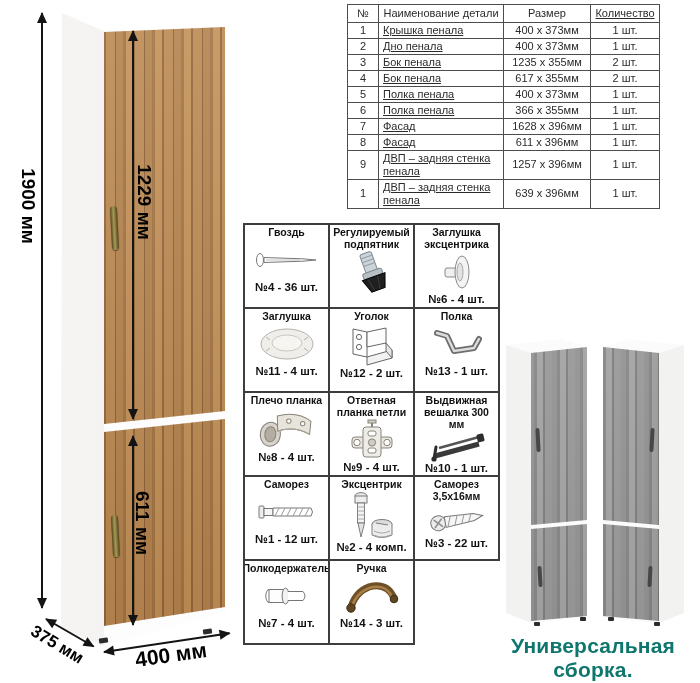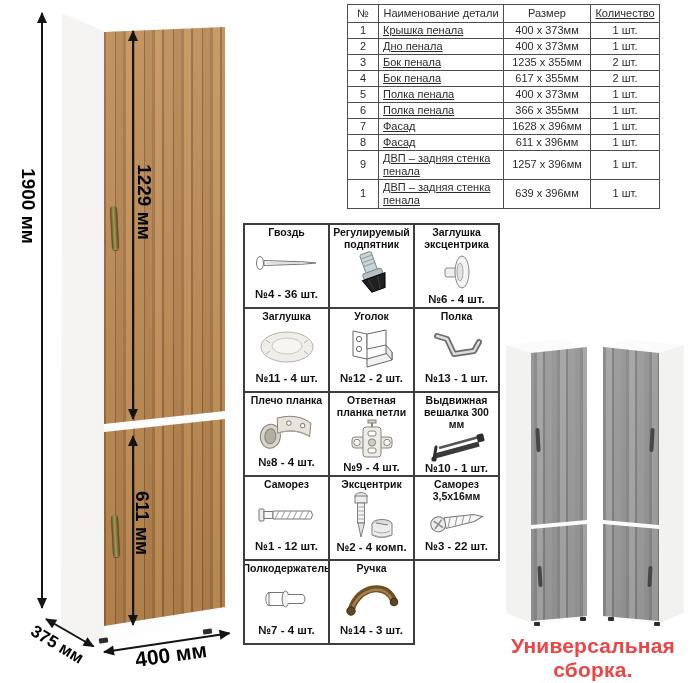--- a/index.html
+++ b/index.html
@@ -60,21 +60,21 @@
   td.c{text-align:center;}
   td.l{text-align:left;text-decoration:underline;}
   .w-num{width:24px;}.w-name{width:118px;}.w-size{width:80px;margin-top:36px;}.w-qty{width:62px;text-decoration:underline;}
 
   
   .hw-grid{position:absolute;left:243px;top:223px;display:grid;
     grid-template-columns:repeat(3,85px);grid-auto-rows:84px;
     border-top:2px solid #3d3d3d;border-left:2px solid #3d3d3d;background:transparent;}
   .hw-cell{border-right:2px solid #3d3d3d;border-bottom:2px solid #3d3d3d;
     display:flex;flex-direction:column;align-items:center;background:#fff;
-    padding:2px 2px 7px 2px;box-sizing:border-box;overflow:hidden;}
+    padding:2px 2px 14px 2px;box-sizing:border-box;overflow:hidden;}
   .hw-name{font-weight:bold;font-size:10.5px;line-height:1.12;text-align:center;color:#111;}
   .hw-icon{flex:1;display:flex;align-items:center;justify-content:center;}
   .hw-count{font-weight:bold;font-size:11.5px;color:#111;}
 
   
   .gray-wood{
     background:
       linear-gradient(90deg,rgba(0,0,0,.22),rgba(0,0,0,0) 8%,rgba(0,0,0,0) 92%,rgba(0,0,0,.22)),
       linear-gradient(180deg,rgba(255,255,255,.10),rgba(0,0,0,.10)),
       repeating-linear-gradient(90deg,
@@ -90,21 +90,21 @@
   .lt-du{clip-path:polygon(531px 353px,587px 347px,587px 520px,531px 525px);}
   .lt-dl{clip-path:polygon(531px 529px,587px 524px,587px 616px,531px 621px);}
   .rt-top{background:#fbfbfb;clip-path:polygon(603px 347px,628px 339px,684px 345px,659px 353px);}
   .rt-side{background:#f2f2f1;clip-path:polygon(659px 353px,684px 345px,684px 613px,659px 623px);}
   .rt-body{background:#fbfbfb;clip-path:polygon(603px 347px,659px 353px,659px 623px,603px 618px);}
   .rt-du{clip-path:polygon(603px 347px,659px 353px,659px 525px,603px 520px);}
   .rt-dl{clip-path:polygon(603px 524px,659px 529px,659px 621px,603px 616px);}
   .mini-handle{position:absolute;width:4px;border-radius:2px;background:#474747;}
 
   .caption{position:absolute;left:486px;top:634px;width:214px;text-align:center;
-    font-size:21px;font-weight:bold;color:#ef4444;letter-spacing:.2px;}
+    font-size:21px;font-weight:bold;color:#0f766e;letter-spacing:.2px;}
 
   svg{display:block;}
 </style>
 </head>
 <body>
 
 <div id="stage">
 
   <div>
     <div class="shape cab-top"></div>

